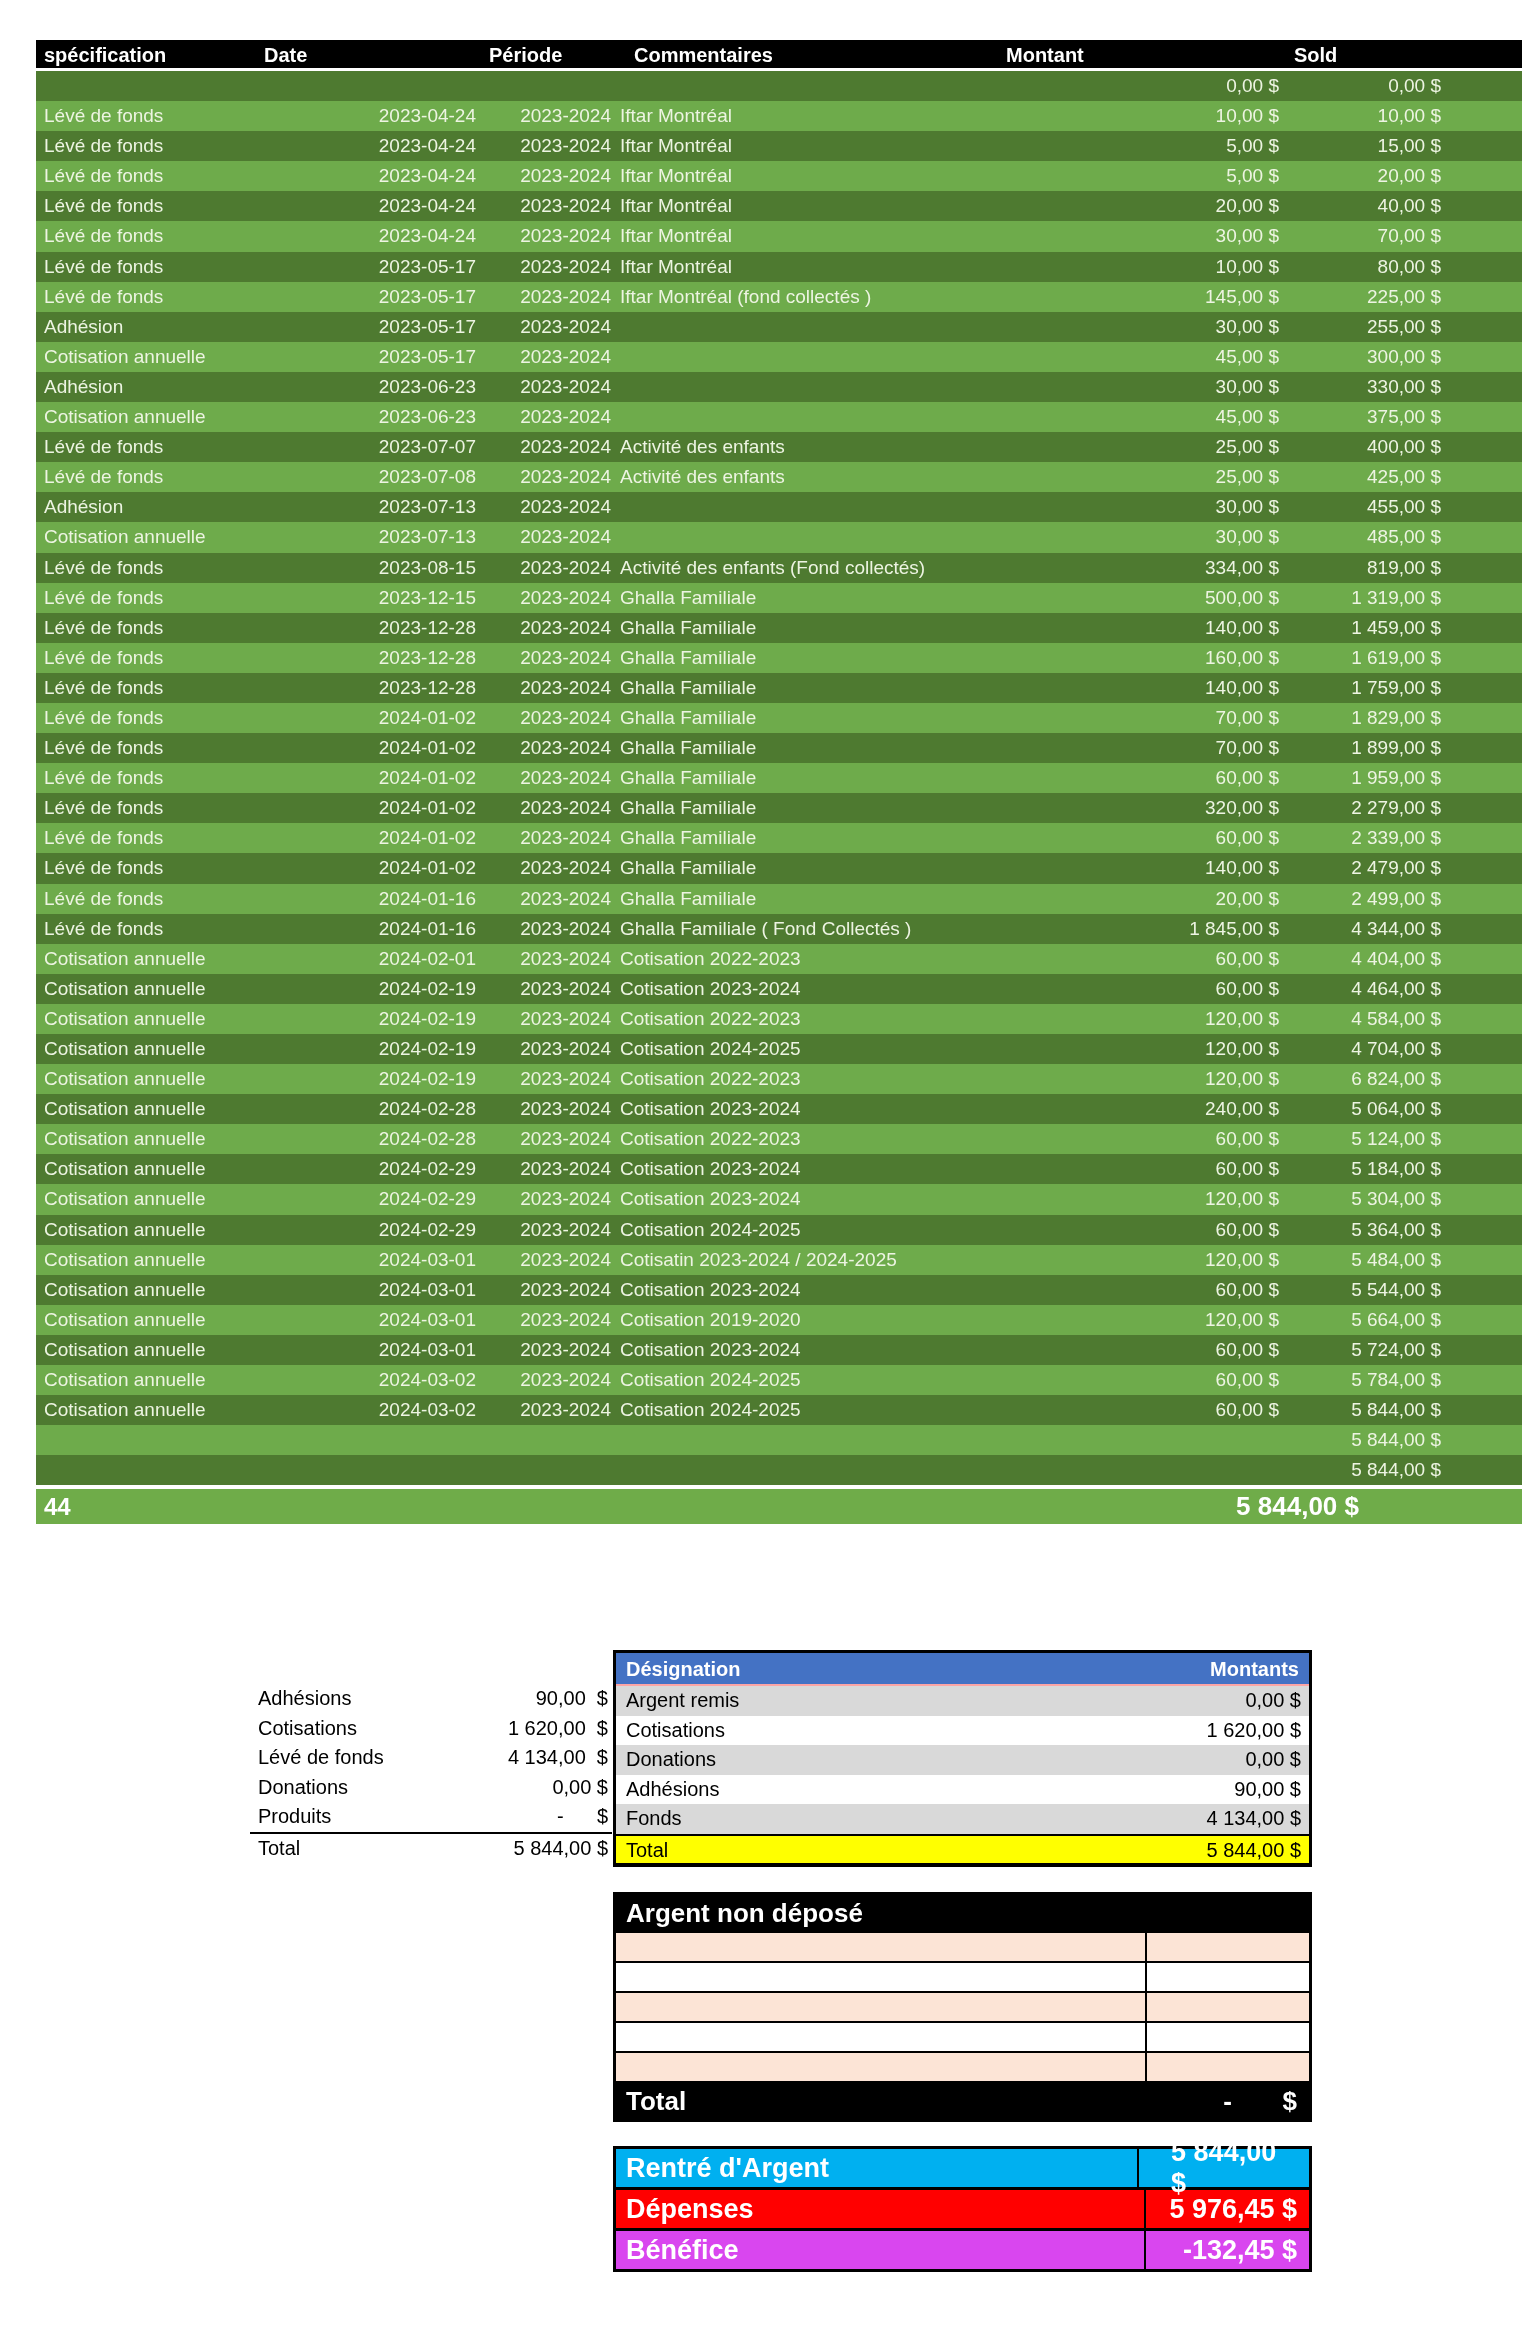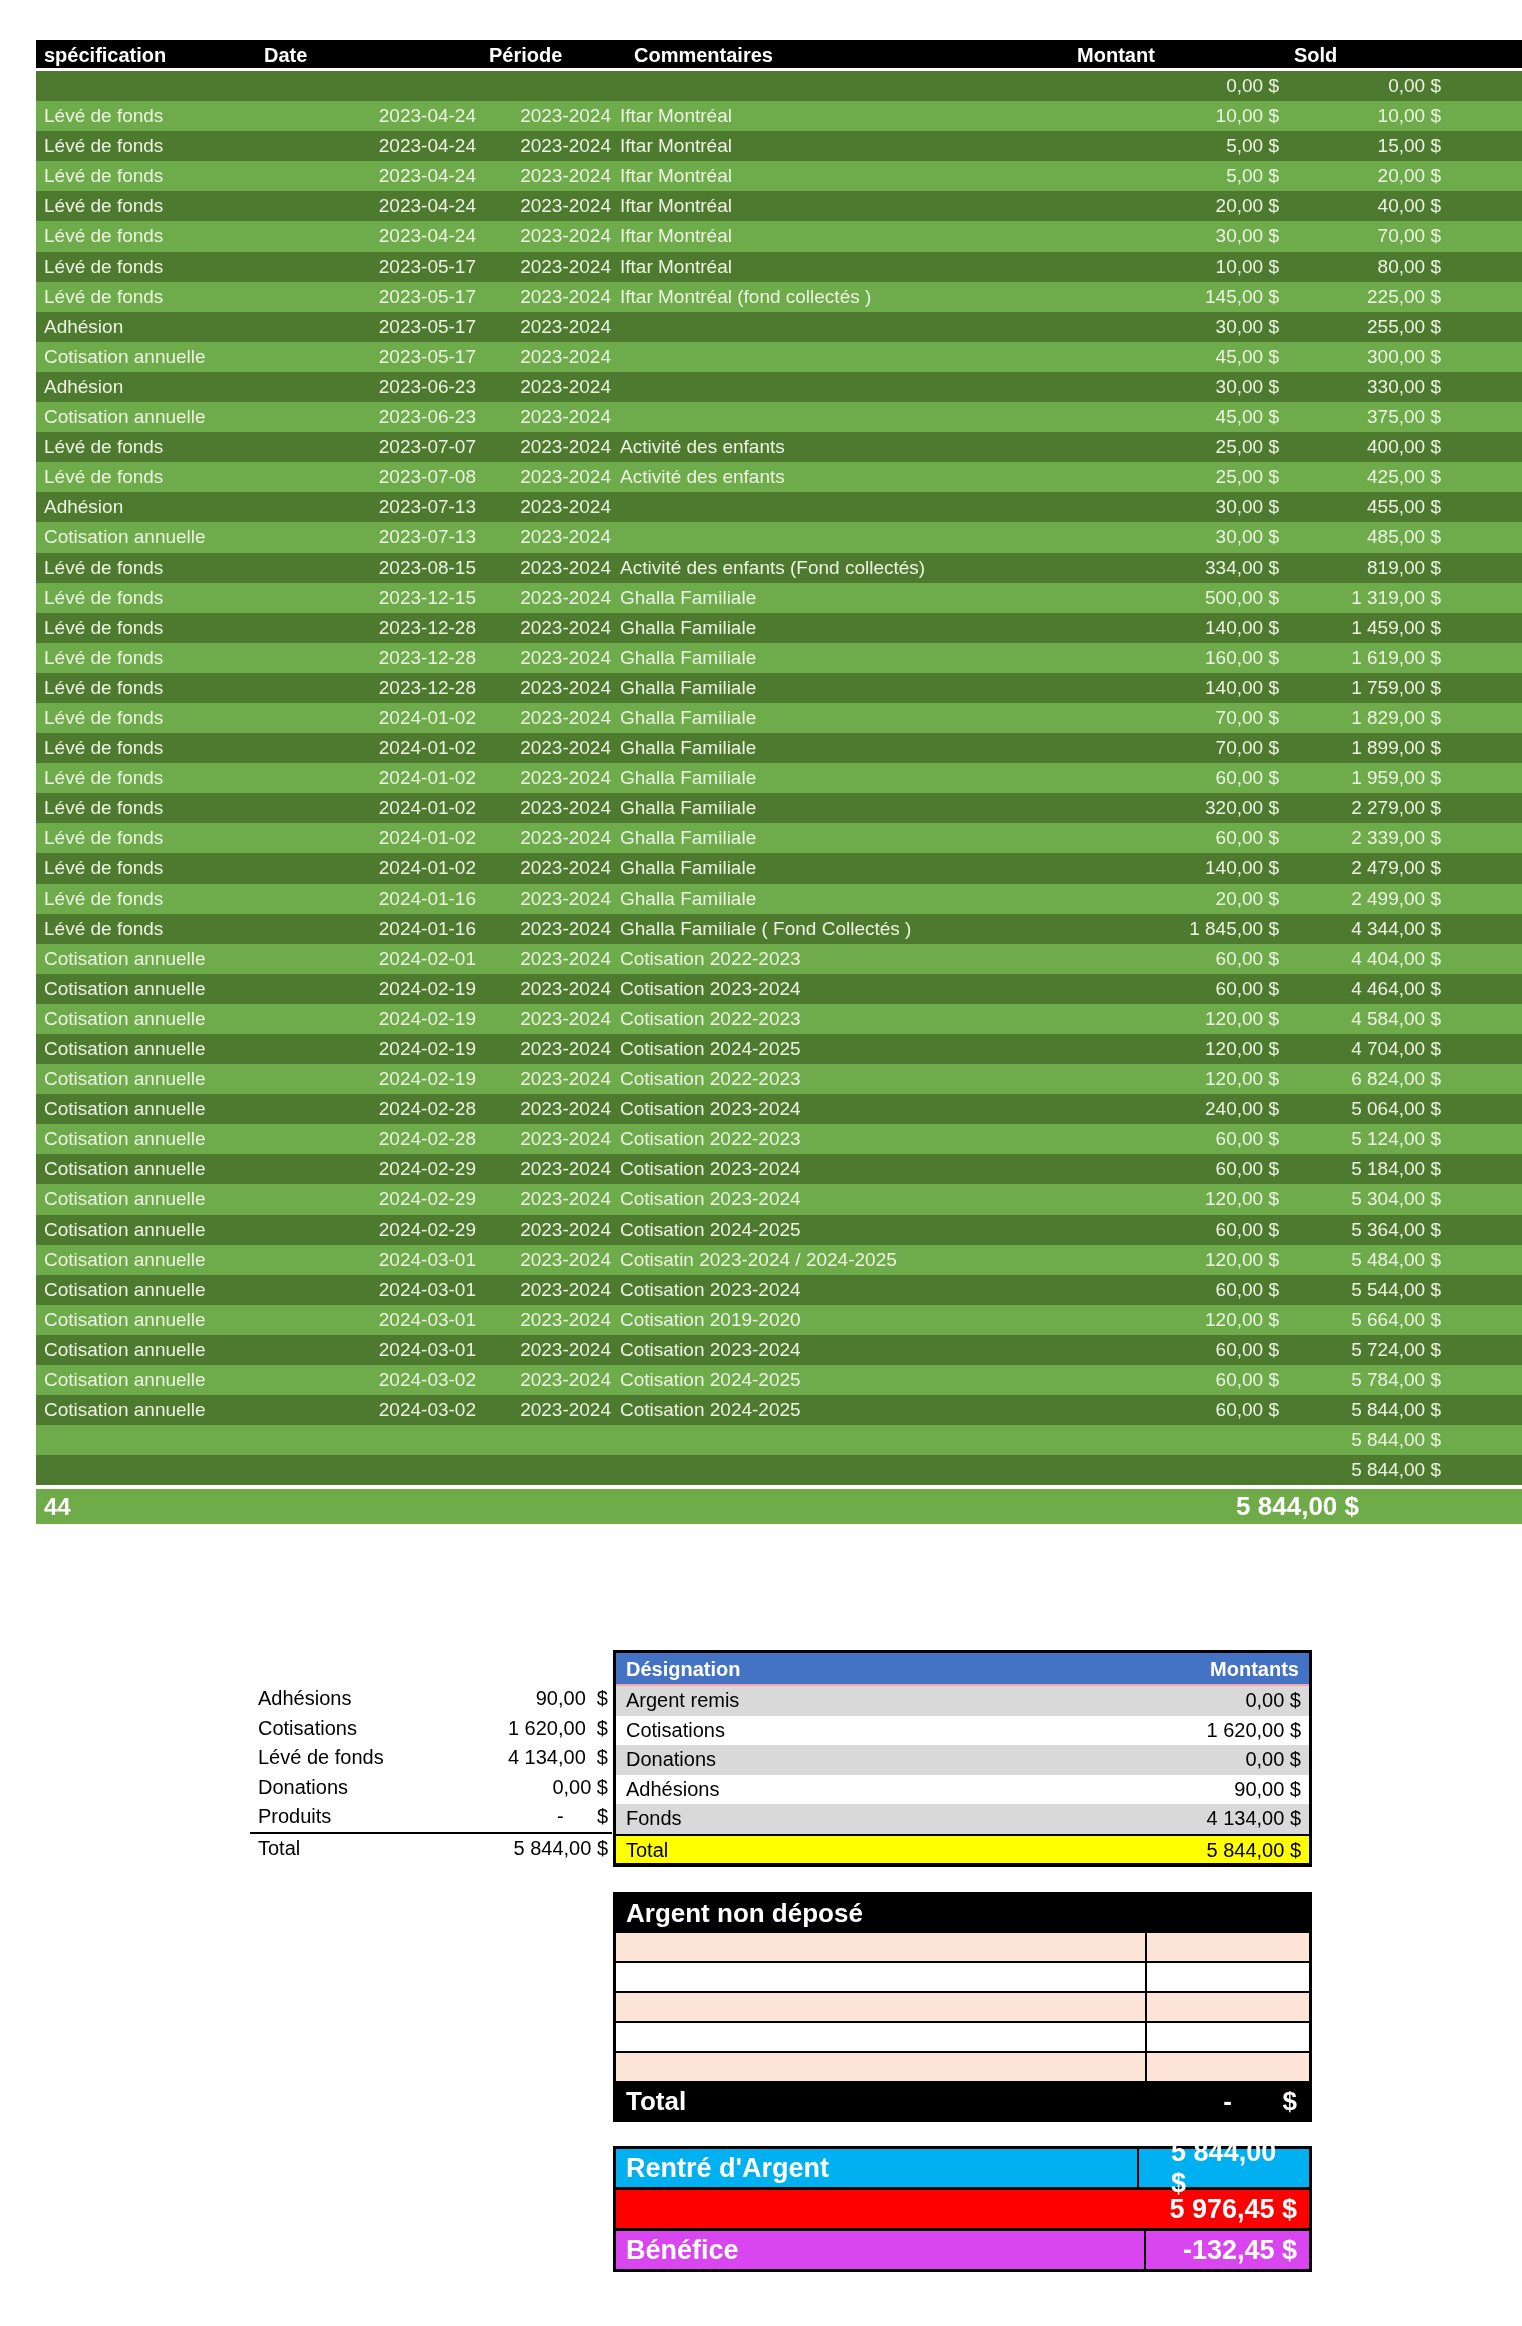--- a/index.html
+++ b/index.html
@@ -17,21 +17,21 @@
   .c-spec { width:200px; text-align:left;  padding-left:8px; }
   .c-date { width:240px; text-align:right; }
   .c-per  { width:140px; text-align:right; padding-right:5px; }
   .c-com  { width:390px; text-align:left;  padding-left:4px; }
   .c-mon  { width:280px; text-align:right; padding-right:7px; }
   .c-sold { width:162px; text-align:right; padding-right:7px; }
   .h-spec { width:200px; padding-left:8px; }
   .h-date { width:240px; padding-left:28px; }
   .h-per  { width:140px; padding-left:13px; }
   .h-com  { width:390px; padding-left:18px; }
-  .h-mon  { width:280px; text-align:center; padding-right:60px; }
+  .h-mon  { width:280px; text-align:left; padding-right:60px; }
   .h-sold { width:162px; padding-left:8px; }
   .t-footer { display:flex; align-items:center; background:#6fac49; color:#ffffff;
               height:35px; margin-top:4px; }
   .t-footer .count { font-weight:700; font-size:24px; padding-left:8px; }
   .t-footer .gtotal { margin-left:auto; font-weight:700; font-size:26px; padding-right:169px; }
 
   
   .summary-left { position:absolute; left:250px; top:1684px; width:362px; font-size:20px; color:#000; }
   .sl-row { display:flex; height:29.5px; line-height:29.5px; }
   .sl-label { padding-left:8px; white-space:nowrap; }
@@ -562,20 +562,21 @@
       <span class="ag-tval">-       $</span>
     </div>
   </section>
 
   <section class="kpis" id="kpi-rows">
       <div class="kpi-row" style="background: rgb(0, 176, 240); gap: 32px;">
         <div class="kpi-label">Rentré d'Argent</div>
         <div class="kpi-val">5 844,00 $</div>
       </div>
       <div class="kpi-row" style="background: rgb(255, 0, 0);">
+        <div class="kpi-label">Dépenses</div>
         <div class="kpi-val">5 976,45 $</div>
       </div>
       <div class="kpi-row" style="background: #d946ef;">
         <div class="kpi-label">Bénéfice</div>
         <div class="kpi-val">-132,45 $</div>
       </div>
     </section>
 
 </div>
 

